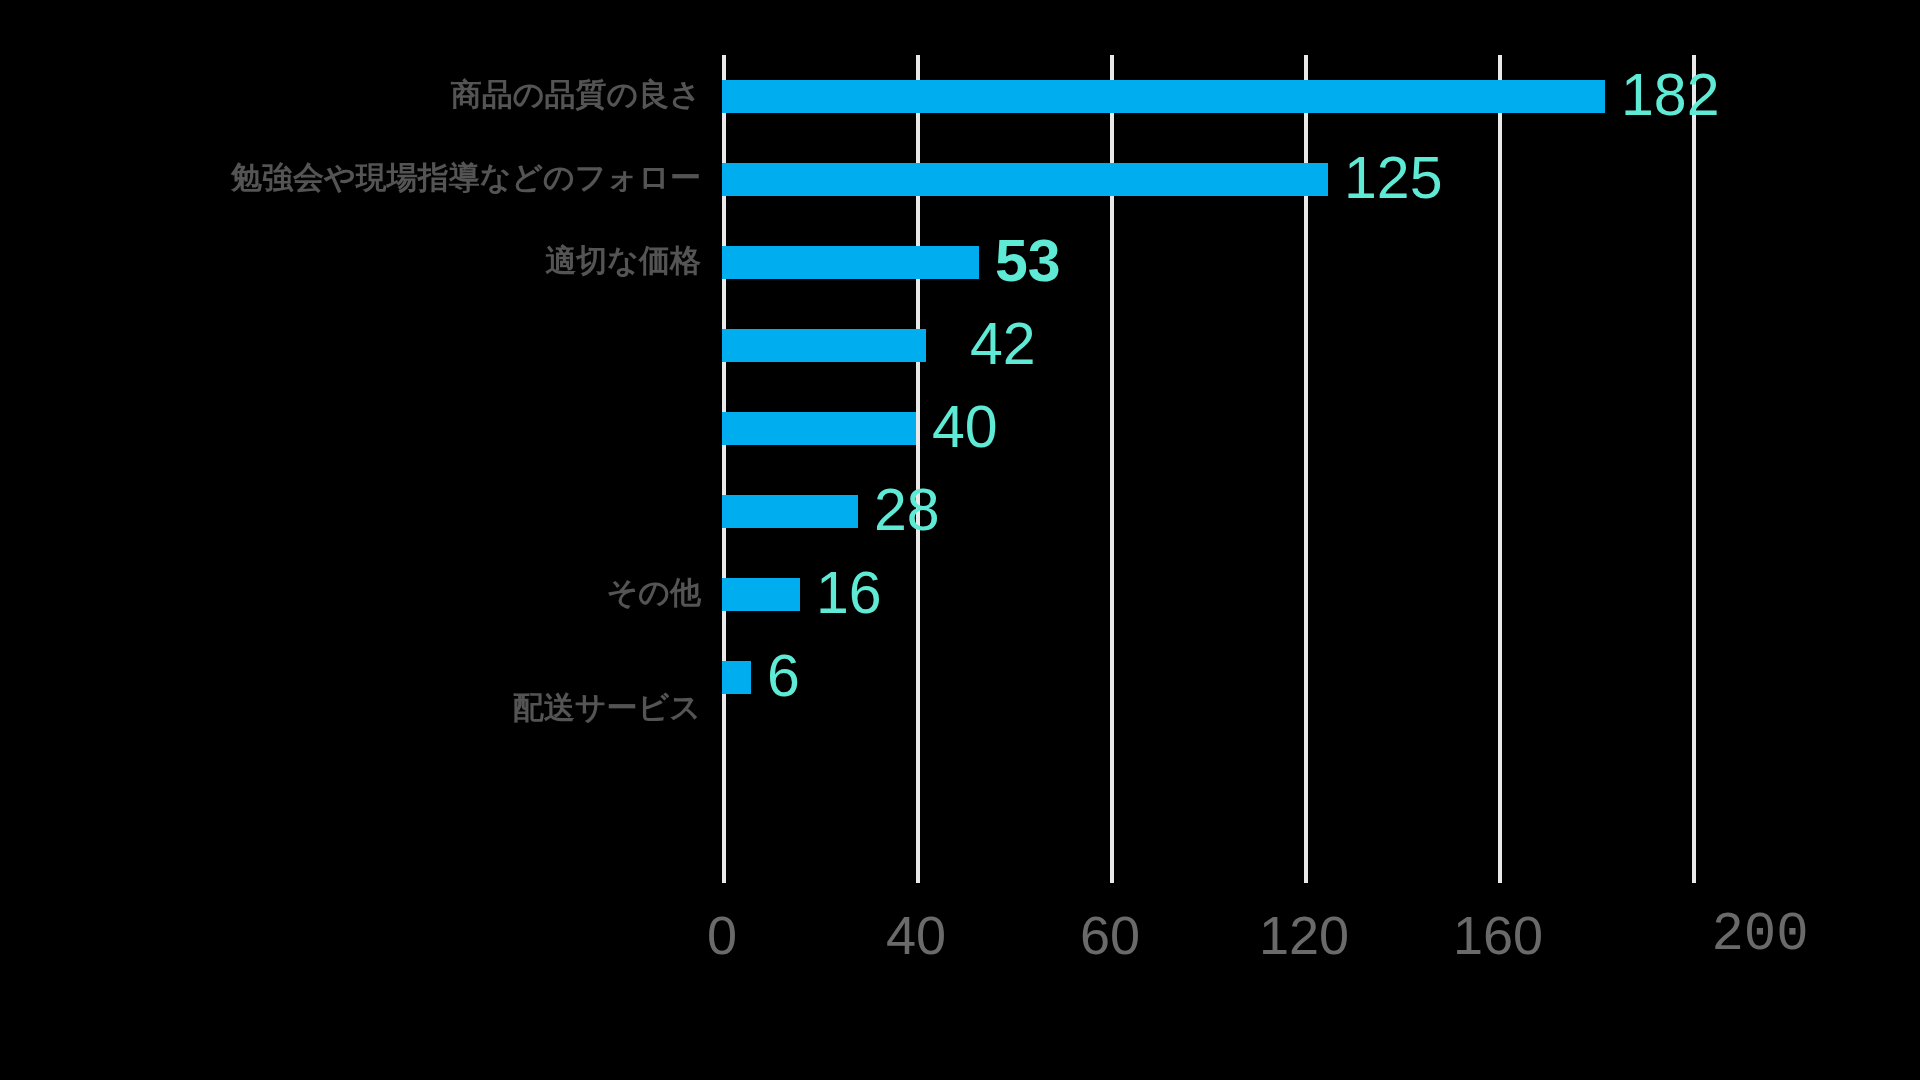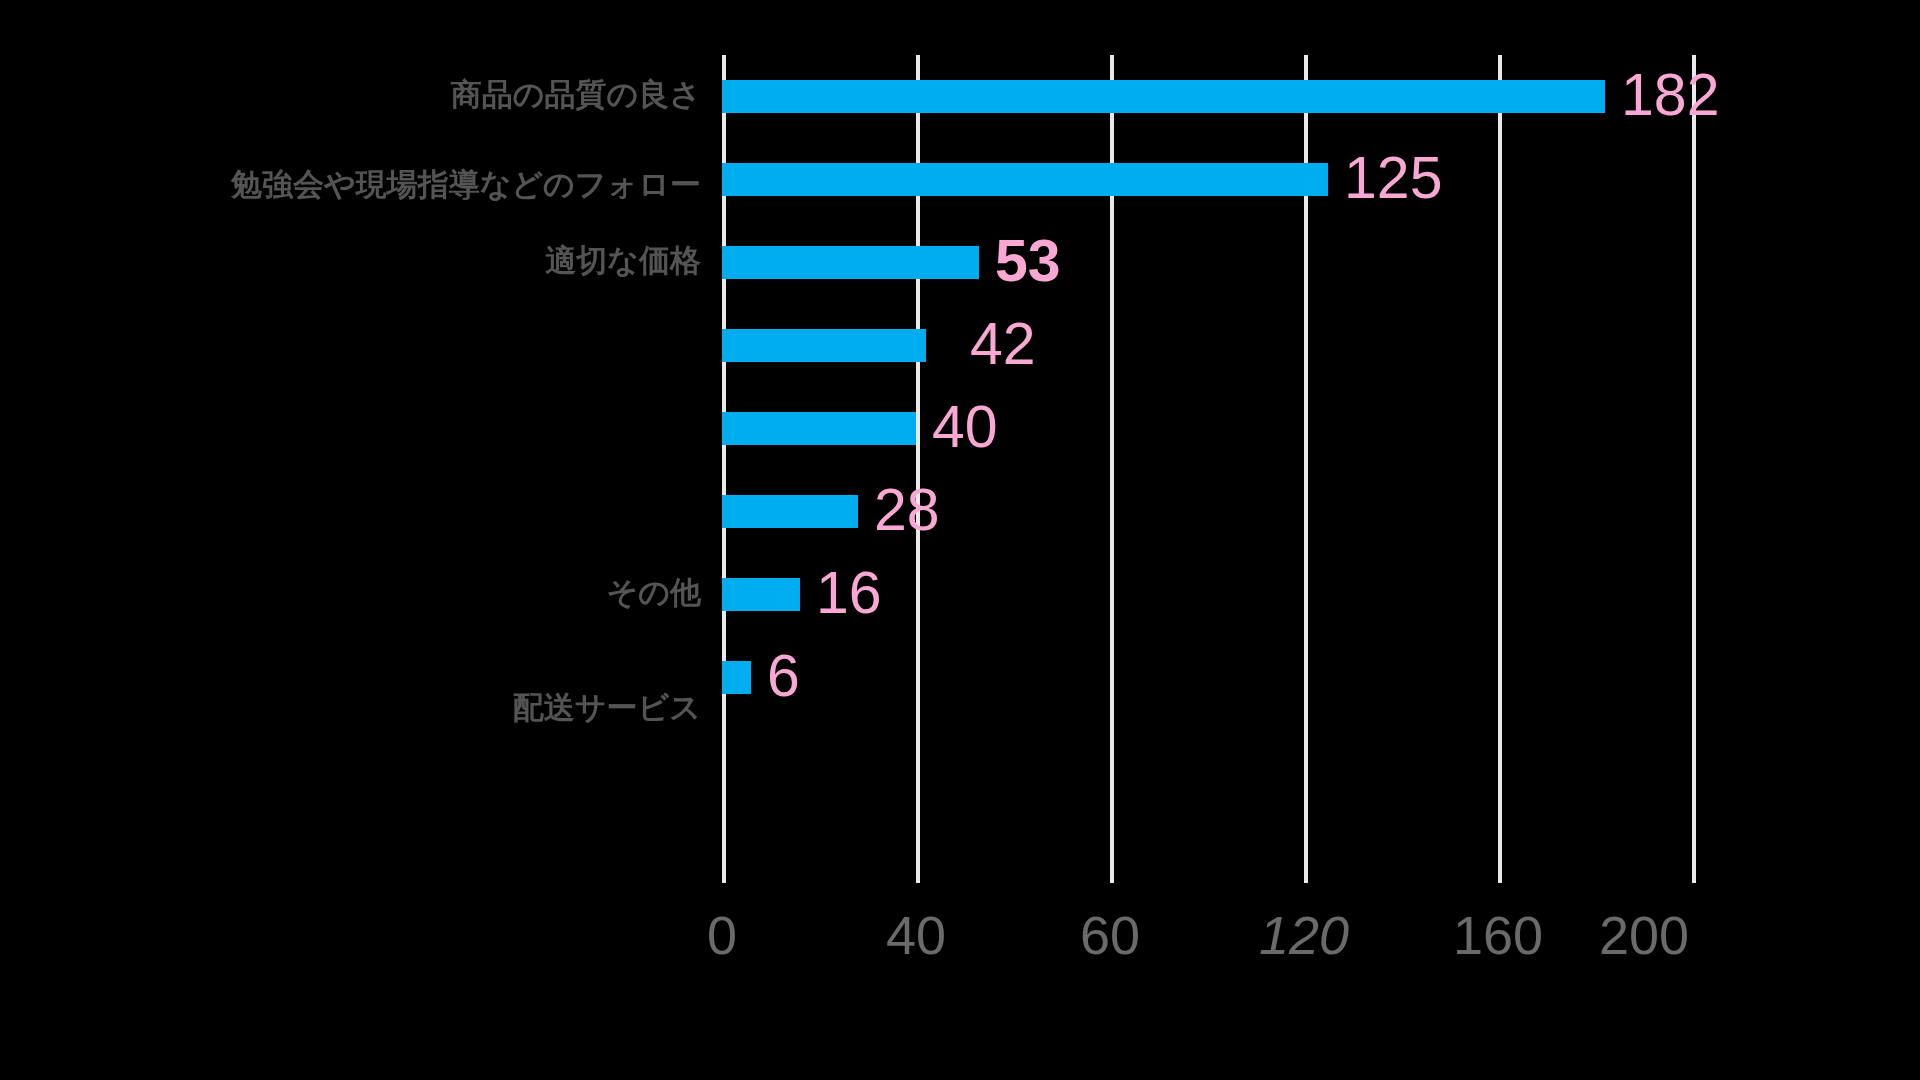--- a/index.html
+++ b/index.html
@@ -53,21 +53,21 @@
     top: 25px;
     height: 33px;
     background: #00aeef;
   }
 
   .bar-value {
     position: absolute;
     top: 11px;
     font-size: 59px;
     line-height: 59px;
-    color: #f9a8d4;
+    color: #5eead4;
     font-family: "Liberation Sans", sans-serif;
     font-weight: 400;
     white-space: nowrap;
   }
 
   .cat-label {
     position: absolute;
     right: 1219px; 
     font-size: 31px;
     line-height: 31px;
@@ -88,21 +88,21 @@
     white-space: nowrap;
     transform: translateX(-50%);
   }
 </style>
 </head>
 <body>
 
 <div id="chart-root">
 
   <div class="cat-label" style="top:79px;">商品の品質の良さ</div>
-  <div class="cat-label" style="top:169px;">勉強会や現場指導などのフォロー</div>
+  <div class="cat-label" style="top:162px;">勉強会や現場指導などのフォロー</div>
   <div class="cat-label" style="top:245px;">適切な価格</div>
   <div class="cat-label" style="top:577px;">その他</div>
   <div class="cat-label" style="top:660px;margin-top:32px;">配送サービス</div>
 
   <div class="plot-area">
 
     <div class="gridline axis-zero" style="left:0px;"></div>
     <div class="gridline" style="left:194px;"></div>
     <div class="gridline" style="left:388px;"></div>
     <div class="gridline" style="left:582px;"></div>
@@ -147,17 +147,17 @@
     <div class="bar-row" style="top:581px;">
       <div class="bar" style="width:29px;"></div>
       <div class="bar-value" style="left:45px;">6</div>
     </div>
 
   </div>
 
   <div class="tick-label" style="left:722px;">0</div>
   <div class="tick-label" style="left:916px;">40</div>
   <div class="tick-label" style="left:1110px;">60</div>
-  <div class="tick-label" style="left:1304px;font-style:italic;">120</div>
+  <div class="tick-label" style="left:1304px;">120</div>
   <div class="tick-label" style="left:1498px;">160</div>
-  <div class="tick-label" style="left:1644px;">200</div>
+  <div class="tick-label" style="left:1760px;font-family:Liberation Mono, monospace;">200</div>
 
 </div>
 
 </body></html>

